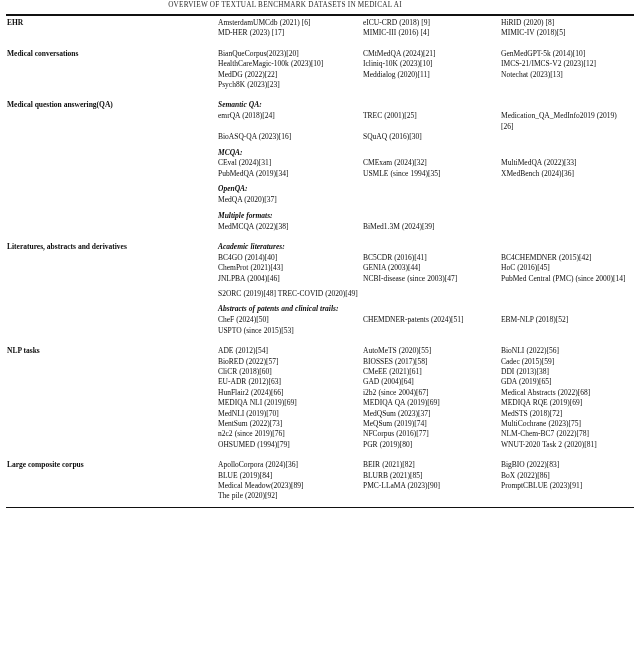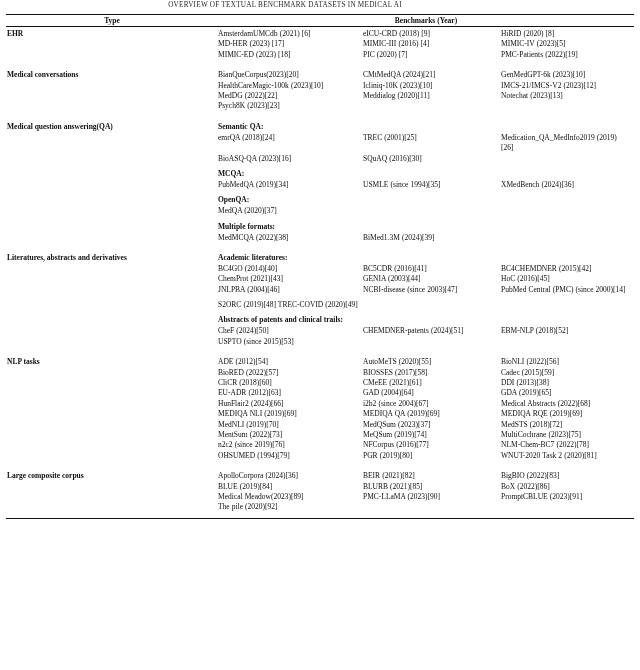--- a/index.html
+++ b/index.html
@@ -90,20 +90,21 @@
   tr.smallspacer td {
     height: 5px;
     padding: 0;
     font-size: 0;
     line-height: 0;
   }
   .subhead {
     font-weight: bold;
     display: block;
     padding-bottom: 0.5px;
+    font-style: italic;
   }
   .justify2 {
     text-align: justify;
     text-align-last: left;
   }
 </style>
 </head>
 <body>
 
 <div class="page">
@@ -112,53 +113,43 @@
     <colgroup>
       <col class="col-type">
       <col class="col-b1">
       <col class="col-b2">
       <col class="col-b3">
     </colgroup>
     <tbody id="table-body">
         <tr class="rule-top">
           <td colspan="4"></td>
         </tr>
-        <tr>
-          <th>Type</th>
-          <th colspan="3">Benchmarks (Year)</th>
-        </tr>
         <tr class="rule-mid">
           <td colspan="4"></td>
         </tr>
         <tr class="grp">
           <td class="typecell">EHR</td>
           <td class="bcell">AmsterdamUMCdb (2021) [6]</td>
           <td class="bcell">eICU-CRD (2018) [9]</td>
           <td class="bcell">HiRID (2020) [8]</td>
         </tr>
         <tr>
           <td class="typecell"></td>
           <td class="bcell">MD-HER (2023) [17]</td>
           <td class="bcell">MIMIC-III (2016) [4]</td>
-          <td class="bcell">MIMIC-IV (2023)[5]</td>
-        </tr>
-        <tr>
-          <td class="typecell"></td>
-          <td class="bcell">MIMIC-ED (2023) [18]</td>
-          <td class="bcell">PIC (2020) [7]</td>
-          <td class="bcell">PMC-Patients (2022)[19]</td>
+          <td class="bcell">MIMIC-IV (2018)[5]</td>
         </tr>
         <tr class="spacer">
           <td colspan="4"></td>
         </tr>
         <tr class="grp">
           <td class="typecell">Medical conversations</td>
           <td class="bcell">BianQueCorpus(2023)[20]</td>
           <td class="bcell">CMtMedQA (2024)[21]</td>
-          <td class="bcell">GenMedGPT-6k (2023)[10]</td>
+          <td class="bcell">GenMedGPT-5k (2014)[10]</td>
         </tr>
         <tr>
           <td class="typecell"></td>
           <td class="bcell">HealthCareMagic-100k (2023)[10]</td>
           <td class="bcell">Icliniq-10K (2023)[10]</td>
           <td class="bcell">IMCS-21/IMCS-V2 (2023)[12]</td>
         </tr>
         <tr>
           <td class="typecell"></td>
           <td class="bcell">MedDG (2022)[22]</td>
@@ -193,20 +184,26 @@
           <td class="bcell"></td>
         </tr>
         <tr class="smallspacer">
           <td colspan="4"></td>
         </tr>
         <tr>
           <td class="typecell" rowspan="1"></td>
           <td class="bcell" colspan="3">
             <span class="subhead">MCQA:</span>
           </td>
+        </tr>
+        <tr>
+          <td class="typecell"></td>
+          <td class="bcell">CEval (2024)[31]</td>
+          <td class="bcell">CMExam (2024)[32]</td>
+          <td class="bcell">MultiMedQA (2022)[33]</td>
         </tr>
         <tr>
           <td class="typecell"></td>
           <td class="bcell">PubMedQA (2019)[34]</td>
           <td class="bcell">USMLE (since 1994)[35]</td>
           <td class="bcell">XMedBench (2024)[36]</td>
         </tr>
         <tr class="smallspacer">
           <td colspan="4"></td>
         </tr>

